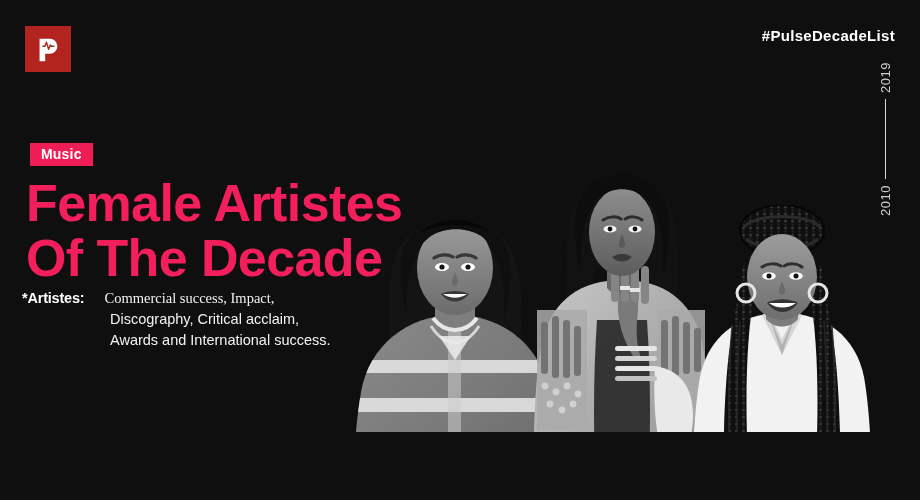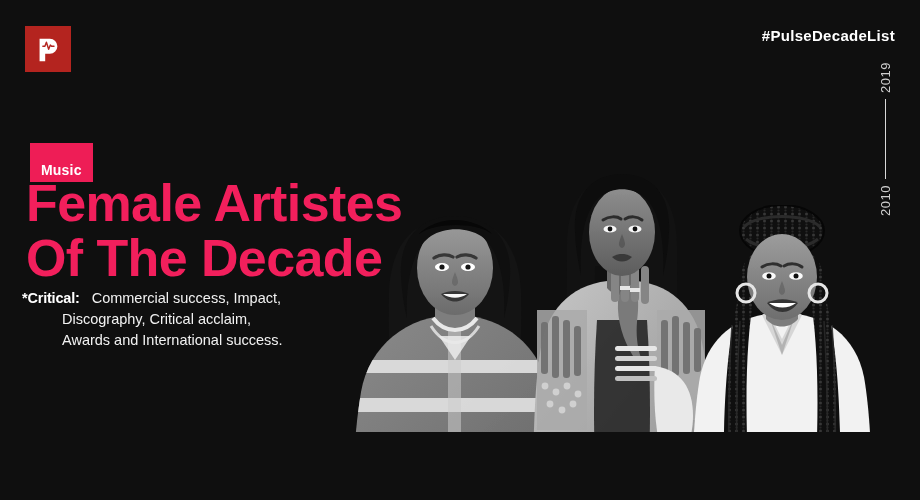--- a/index.html
+++ b/index.html
@@ -56,21 +56,21 @@
     background:#d8d8d8;
     margin:6px 0;
   }
 
   
   .badge{
     position:absolute;left:30px;top:143px;
     background:#ee1d56;
     color:#ffffff;
     font-size:14px;font-weight:bold;
-    padding:20px 11px 5px 11px;
+    padding:4px 11px 5px 11px;
     letter-spacing:.2px;
     line-height:1;
   }
   .headline{
     position:absolute;left:26px;top:176px;
     color:#f21f5c;
     font-size:52px;
     font-weight:bold;
     line-height:1.05;
     letter-spacing:-.6px;
@@ -81,22 +81,22 @@
     color:#f2f2f2;
     font-size:14.5px;
     line-height:1.45;
     width:360px;
   }
   .criteria .clabel{
     font-weight:bold;
     color:#ffffff;
     letter-spacing:-.2px;
   }
-  .criteria .cline{display:block;margin-left:40px;}
-  .criteria .cfirst{display:inline;margin-left:8px;}
+  .criteria .cline{display:block;margin-left:88px;}
+  .criteria .cfirst{display:inline;margin-left:16px;font-family:Liberation Serif, serif;}
 
   
   .photos{
     position:absolute;
     left:330px;top:0;
     width:590px;height:500px;
   }
   .figure{
     position:absolute;
     bottom:0;
@@ -131,21 +131,21 @@
     <div class="yearline"></div>
     <div class="year">2010</div>
   </div>
 
   <div class="badge">Music</div>
 
   <div class="headline">Female Artistes
 Of The Decade</div>
 
   <div class="criteria">
-    <span class="clabel">*Critical:</span>
+    <span class="clabel">*Artistes:</span>
     <span class="cfirst">Commercial success, Impact,</span>
     <span class="cline">Discography, Critical acclaim,</span>
     <span class="cline">Awards and International success.</span>
   </div>
 
   <div class="photos">
 
     <div class="figure fig-left">
       <svg viewBox="0 0 240 290" preserveAspectRatio="xMidYMax meet">
         <defs>

